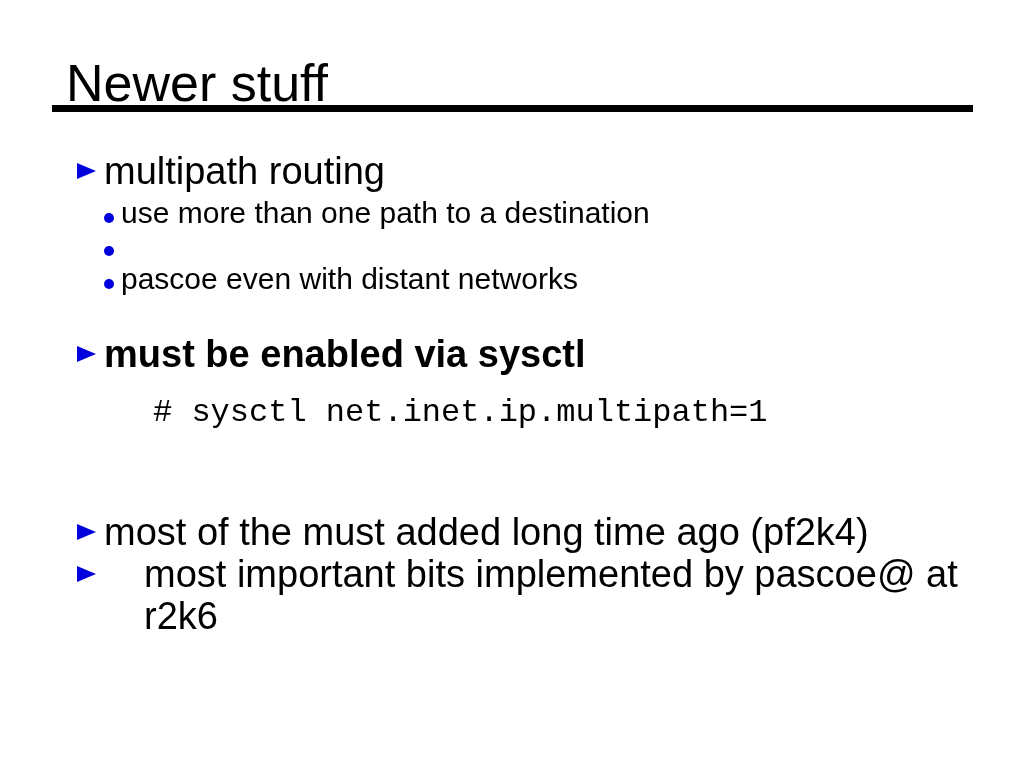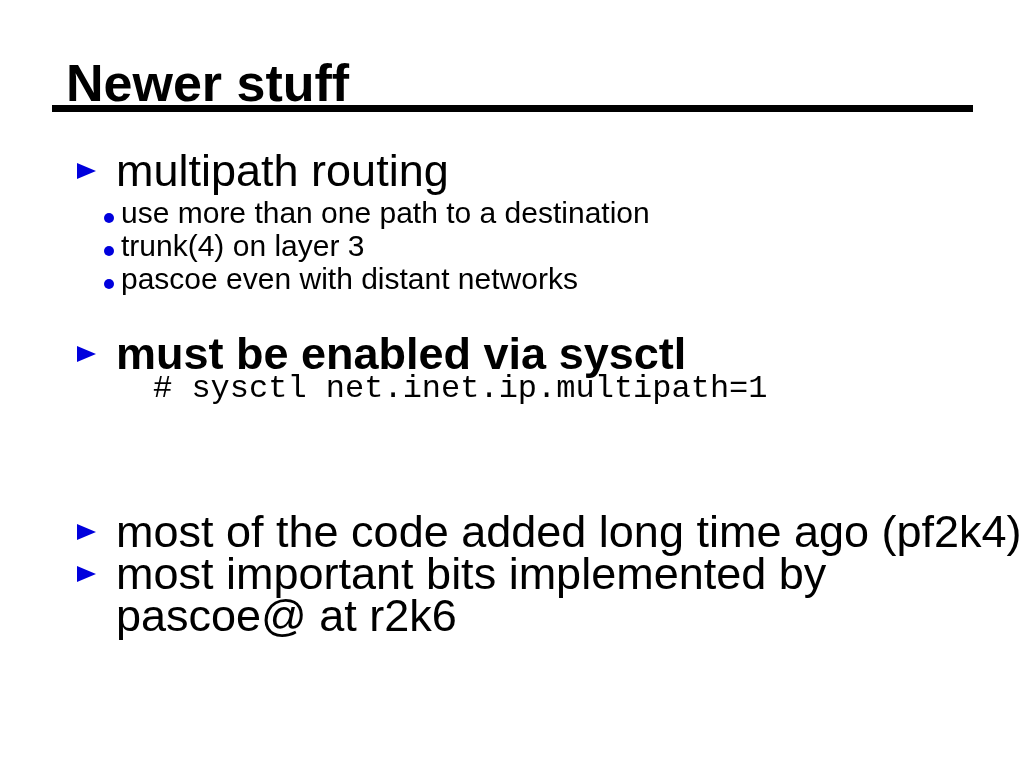--- a/index.html
+++ b/index.html
@@ -15,21 +15,21 @@
     background: var(--background, #ffffff);
     color: var(--text, #000000);
     overflow: hidden;
   }
   .slide-title {
     position: absolute;
     left: 66px;
     top: 52px;
     font-size: 52px;
     line-height: 62px;
-    font-weight: 700;
+    font-weight: 400;
     color: var(--text, #000000);
     white-space: nowrap;
   }
   .title-rule {
     position: absolute;
     left: 52px;
     top: 105px;
     width: 921px;
     height: 7px;
     background: var(--title_rule, #000000);
@@ -43,22 +43,22 @@
   .tri {
     flex: 0 0 auto;
     width: 0;
     height: 0;
     margin-top: 13px;
     border-top: 8px solid transparent;
     border-bottom: 8px solid transparent;
     border-left: 19px solid var(--bullet, #0000dd);
   }
   .bullet-text {
-    margin-left: 20px;
-    font-size: 45px;
+    margin-left: 8px;
+    font-size: 38px;
     line-height: 42px;
     letter-spacing: 0;
   }
   .bullet-text.wrap {
     max-width: 820px;
   }
   .sub-list {
     position: absolute;
     left: 104px;
     top: 196px;
@@ -78,31 +78,31 @@
   }
   .sub-text {
     margin-left: 7px;
     font-size: 30px;
     line-height: 33px;
     white-space: nowrap;
   }
   .code-line {
     position: absolute;
     left: 153px;
-    top: 372px;
+    top: 396px;
     font-family: "Liberation Mono", "DejaVu Sans Mono", monospace;
     font-size: 32px;
     line-height: 34px;
     white-space: pre;
     color: var(--text, #000000);
   }
   .b1 { top: 150px; }
   .b2 { top: 333px; font-weight: bold; }
   .b3 { top: 511px; }
-  .b4 { top: 553px; }
+  .b4 { top: 553px; gap: 40px; }
 </style>
 </head>
 <body>
 
 <div class="slide">
 
   <div class="slide-title">Newer stuff</div>
 
   <div class="title-rule"></div>
 
@@ -111,38 +111,37 @@
     <span class="bullet-text">multipath routing</span>
   </div>
 
   <div class="sub-list">
     <div class="sub-row">
       <span class="dot"></span>
       <span class="sub-text">use more than one path to a destination</span>
     </div>
     <div class="sub-row">
       <span class="dot"></span>
-      <span class="sub-text">trunk(4) on layer 3</span>
     </div>
     <div class="sub-row">
       <span class="dot"></span>
       <span class="sub-text">pascoe even with distant networks</span>
     </div>
   </div>
 
   <div class="bullet-row b2">
     <span class="tri"></span>
     <span class="bullet-text">must be enabled via sysctl</span>
   </div>
 
   <div class="code-line"># sysctl net.inet.ip.multipath=1</div>
 
   <div class="bullet-row b3">
     <span class="tri"></span>
-    <span class="bullet-text">most of the code added long time ago (pf2k4)</span>
+    <span class="bullet-text">most of the must added long time ago (pf2k4)</span>
   </div>
 
   <div class="bullet-row b4">
     <span class="tri"></span>
     <span class="bullet-text wrap">most important bits implemented by pascoe@ at r2k6</span>
   </div>
 
 </div>
 
 </body></html>

